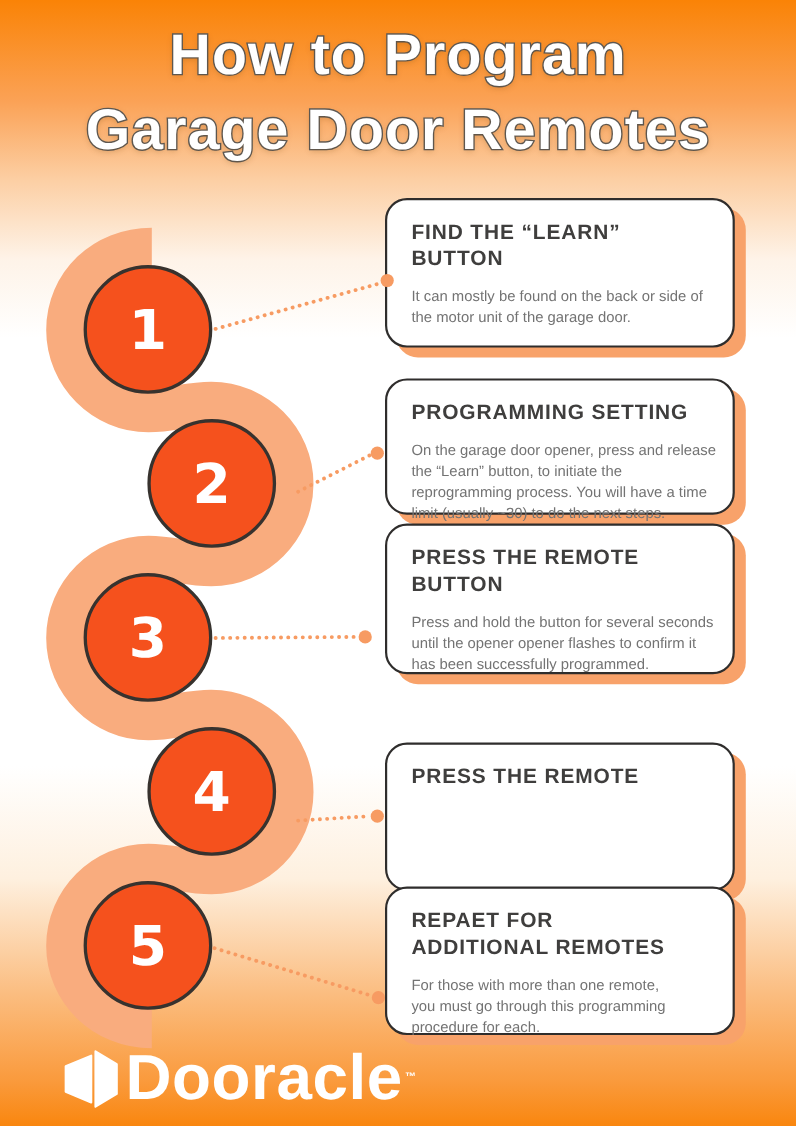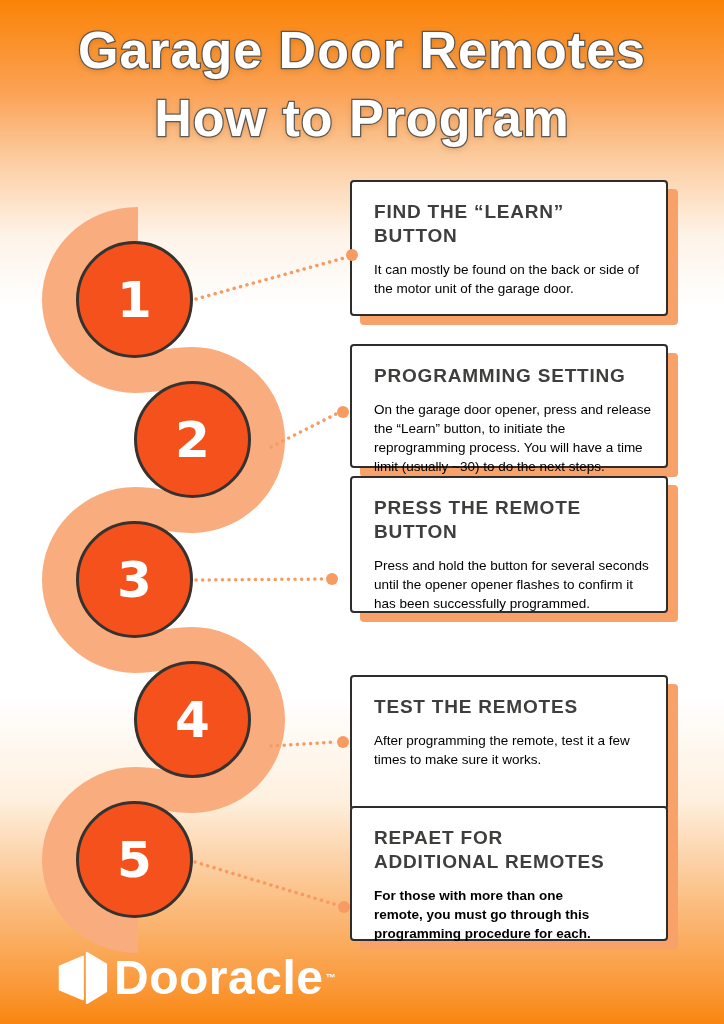--- a/index.html
+++ b/index.html
@@ -35,47 +35,47 @@
     font-family:"DejaVu Sans","Liberation Sans",sans-serif;
   }
   .c1{left:76px;top:241px;}
   .c2{left:134px;top:381px;}
   .c3{left:76px;top:521px;}
   .c4{left:134px;top:661px;}
   .c5{left:76px;top:801px;}
   
   .card{
     position:absolute;left:350px;width:318px;box-sizing:border-box;
-    background:#ffffff;border:2px solid #2f2d2c;border-radius:4px;
+    background:#ffffff;border:2px solid #2f2d2c;border-radius:20px;
     box-shadow:10px 9px 0 #f8a26a;
     padding:18px 10px 10px 22px;z-index:2;
   }
   .card-1{top:180px;height:136px;}
   .card-2{top:344px;height:124px;}
   .card-3{top:476px;height:137px;}
   .card-4{top:675px;height:135px;}
   .card-5{top:806px;height:135px;}
   .card h2{
     margin:0 0 12px 0;font-size:19px;line-height:1.26;letter-spacing:0.8px;
     font-weight:bold;color:#3f3e3d;
   }
   .card.two-line h2{max-width:252px;}
   .card p{
-    margin:0;font-size:13.5px;line-height:19px;color:#000000;
+    margin:0;font-size:13.5px;line-height:19px;color:#737373;
   }
-  .card-5 p{max-width:238px;font-weight:bold;}
+  .card-5 p{max-width:238px;}
   .card-2 p{max-width:292px;}
   
   .brand{
     position:absolute;left:52px;top:946px;z-index:4;
     display:flex;align-items:center;color:#ffffff;
   }
   .brand-icon{width:58px;height:62px;}
   .brand-name{
-    font-weight:bold;font-size:48px;letter-spacing:0.5px;margin-left:4px;
+    font-weight:bold;font-size:58px;letter-spacing:0.5px;margin-left:4px;
     font-family:"Liberation Sans",sans-serif;
   }
   .brand-tm{font-size:10px;font-weight:bold;vertical-align:28px;margin-left:2px;}
 </style>
 </head>
 <body>
 
 <div class="poster">
 
   <svg class="layer snake-layer" viewBox="0 0 724 1024">
@@ -107,22 +107,22 @@
     <g fill="#f79b62">
       <circle cx="352" cy="255" r="6"></circle>
       <circle cx="343" cy="412" r="6"></circle>
       <circle cx="332" cy="579" r="6"></circle>
       <circle cx="343" cy="742" r="6"></circle>
       <circle cx="344" cy="907" r="6"></circle>
     </g>
   </svg>
 
   <div class="title">
+    <div>How to Program</div>
     <div>Garage Door Remotes</div>
-    <div>How to Program</div>
   </div>
 
   <div class="step-circle c1">
     <span class="step-number">1</span>
   </div>
   <div class="step-circle c2">
     <span class="step-number">2</span>
   </div>
   <div class="step-circle c3">
     <span class="step-number">3</span>
@@ -140,22 +140,21 @@
   </div>
   <div class="card card-2">
     <h2>PROGRAMMING SETTING</h2>
     <p>On the garage door opener, press and release the “Learn” button, to initiate the reprogramming process. You will have a time limit (usually ~30) to do the next steps.</p>
   </div>
   <div class="card card-3 two-line">
     <h2>PRESS THE REMOTE BUTTON</h2>
     <p>Press and hold the button for several seconds until the opener opener flashes to confirm it has been successfully programmed.</p>
   </div>
   <div class="card card-4">
-    <h2>TEST THE REMOTES</h2>
-    <p>After programming the remote, test it a few times to make sure it works.</p>
+    <h2>PRESS THE REMOTE</h2>
   </div>
   <div class="card card-5 two-line">
     <h2>REPAET FOR ADDITIONAL REMOTES</h2>
     <p>For those with more than one remote, you must go through this programming procedure for each.</p>
   </div>
 
   <div class="brand">
     <svg class="brand-icon" viewBox="0 0 60 62">
       <g fill="#ffffff" stroke="#ffffff" stroke-width="2" stroke-linejoin="round">
         <polygon points="8,20 32,10 32,54 8,44"></polygon>

